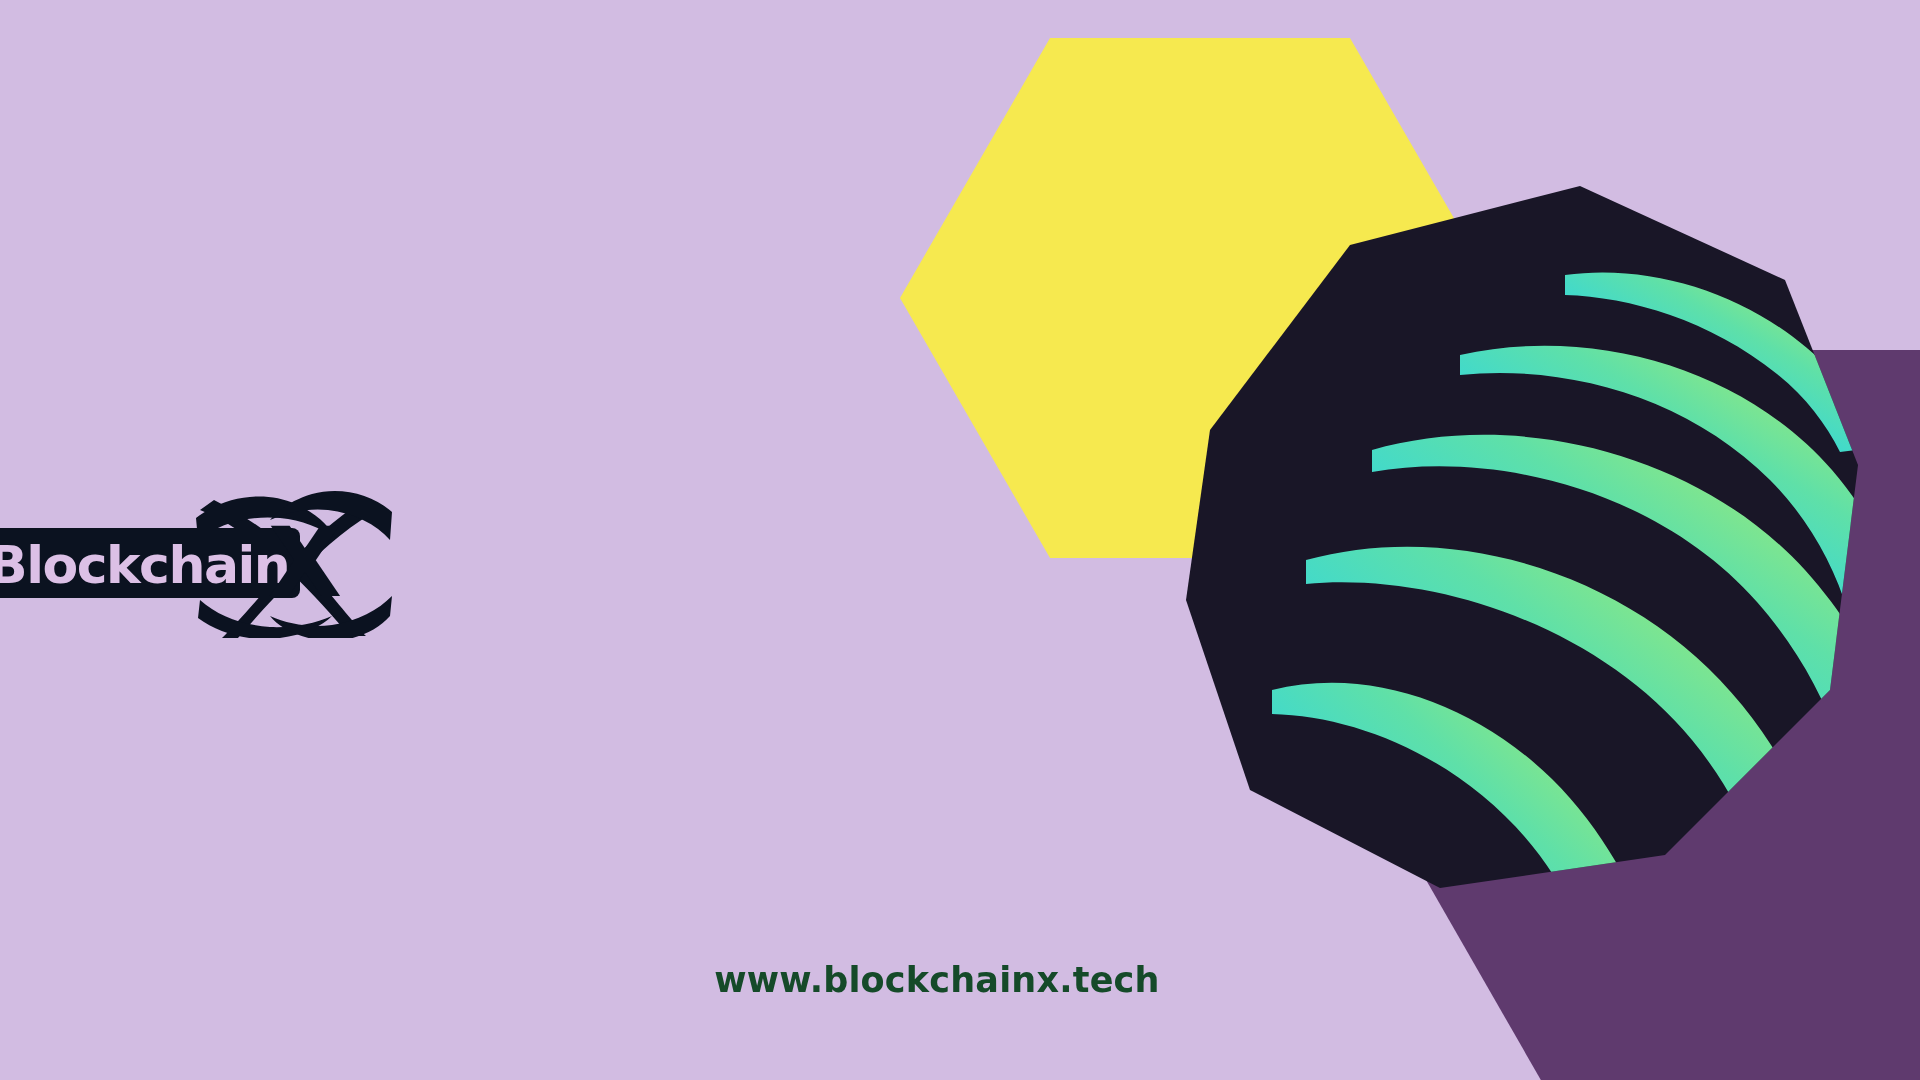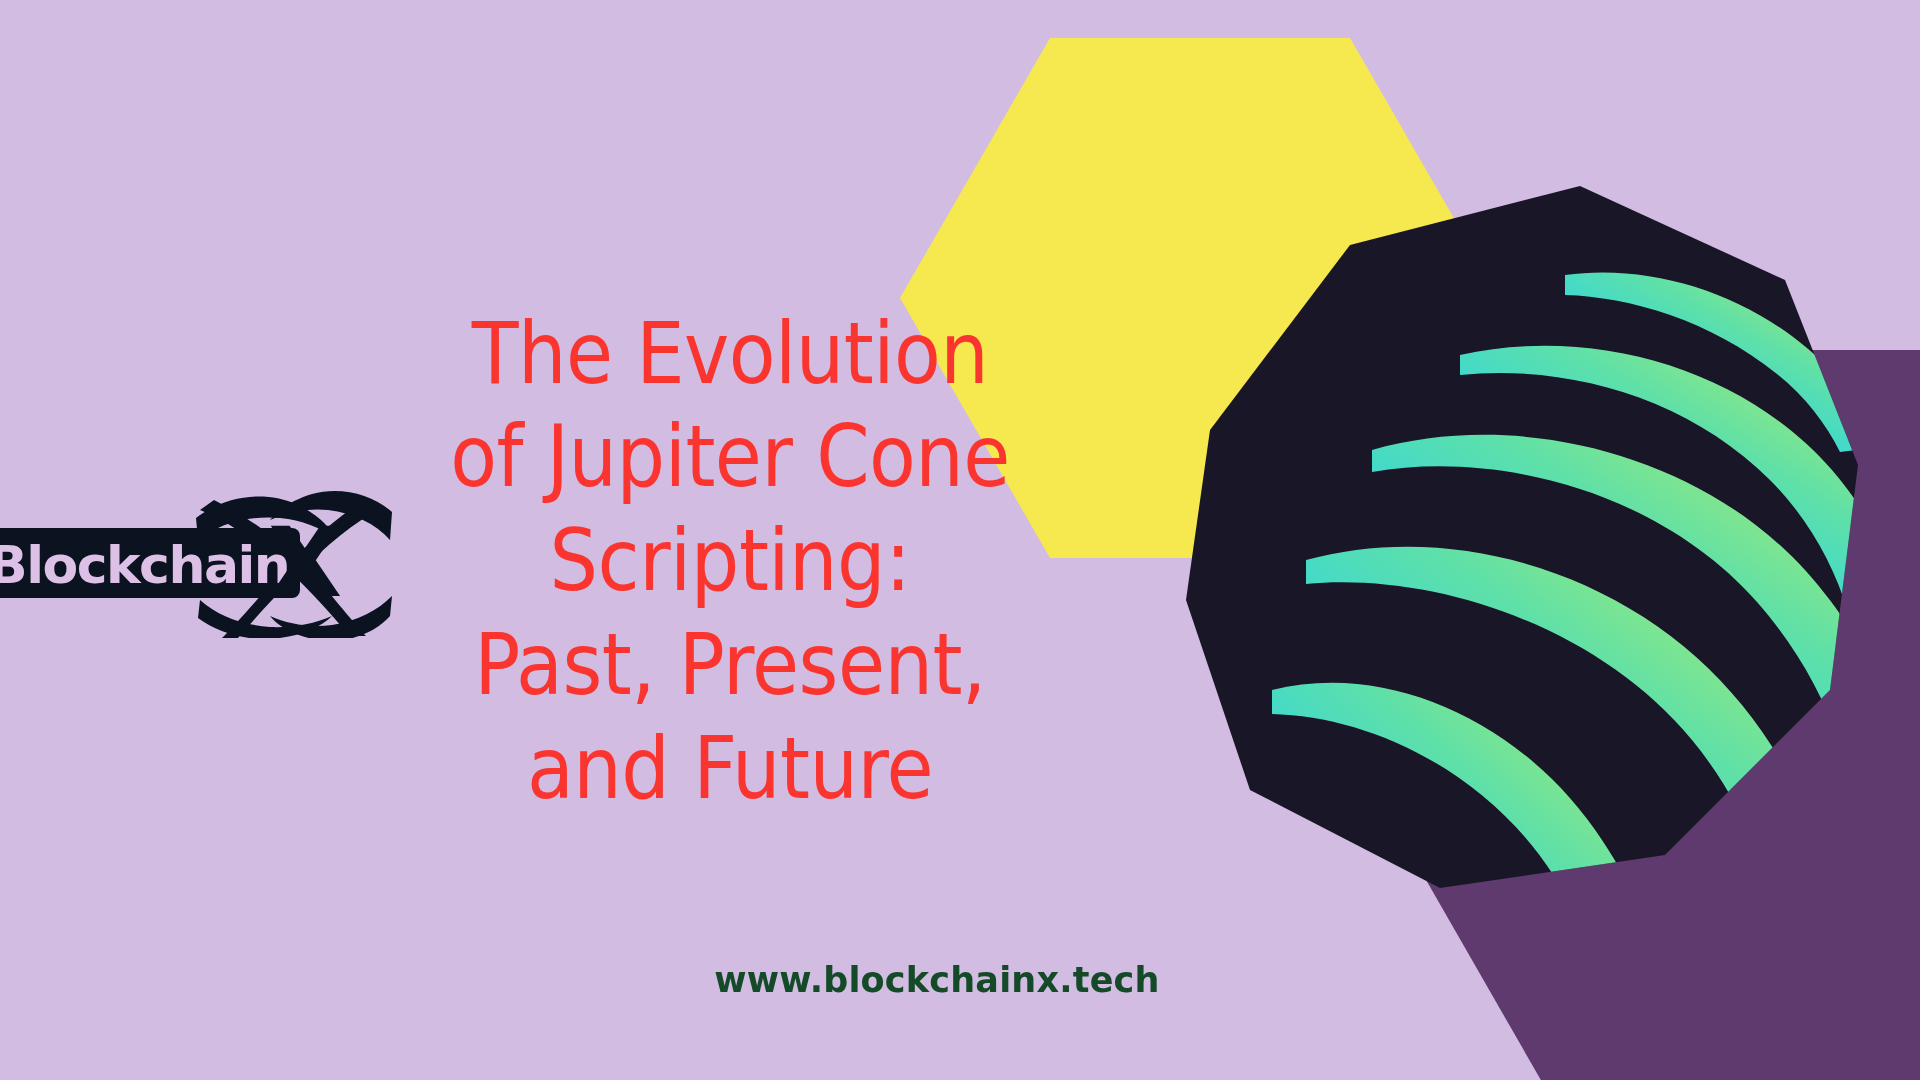--- a/index.html
+++ b/index.html
@@ -226,19 +226,18 @@
         </g>
 
         <rect x="8" y="40" width="330" height="70" rx="8" ry="8" fill="#0b1220"></rect>
 
         <text x="26" y="95" fill="#dcc0e6" font-family="DejaVu Sans, Liberation Sans, sans-serif" font-size="52" font-weight="700" letter-spacing="-1.5">Blockchain</text>
 
         <text x="306" y="108" fill="#0b1220" font-family="DejaVu Sans, Liberation Sans, sans-serif" font-size="96" font-weight="700">X</text>
       </svg>
     </div>
 
-    <h1 id="headline">The Evolution of Jupiter Cone Scripting: Past, Present, and Future</h1>
 
   </div>
 
   <div id="website-url">www.blockchainx.tech</div>
 
 </div>
 
 </body></html>

